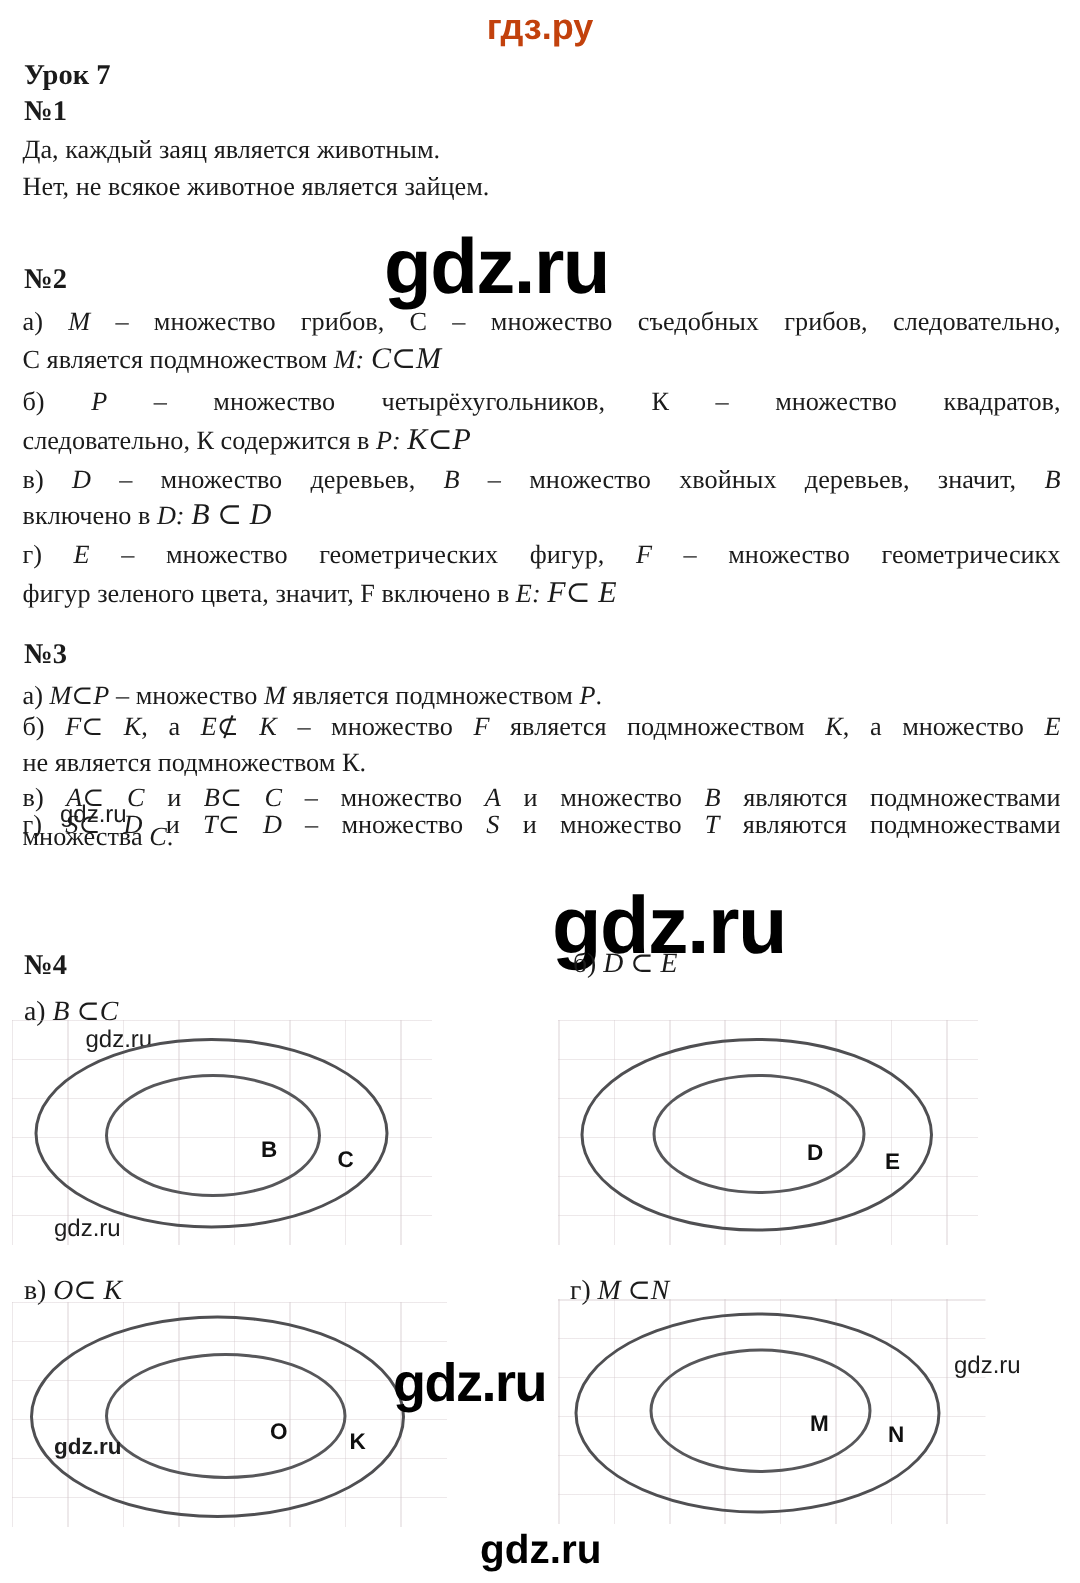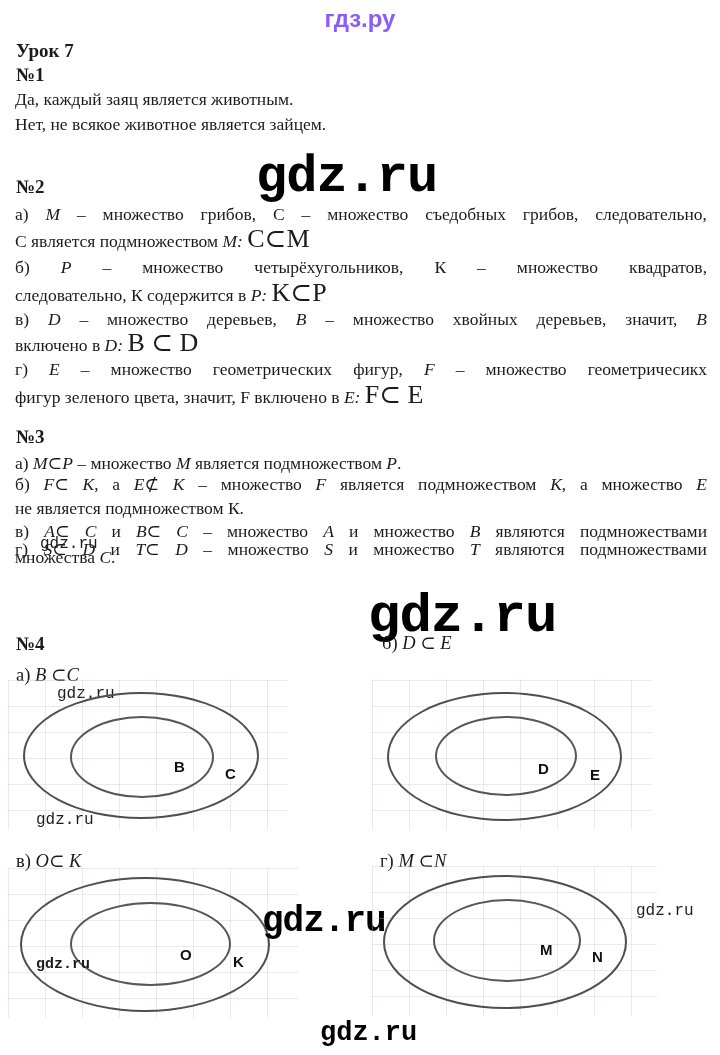--- a/index.html
+++ b/index.html
@@ -1,26 +1,26 @@
 <!DOCTYPE html>
 <html><head>
 <meta charset="utf-8">
 <style>
   html,body{margin:0;padding:0;background:#fff;}
   .page{position:relative;width:720px;height:1055px;background:#ffffff;overflow:hidden;
         font-family:"Liberation Serif","DejaVu Serif",serif;color:#1b1b1b;}
   .logo{position:absolute;left:0;right:0;top:5px;text-align:center;
-        font-family:"Liberation Sans","DejaVu Sans",sans-serif;font-weight:bold;font-size:24px;color:#8b5cf6;}
+        font-family:"Liberation Sans","DejaVu Sans",sans-serif;font-weight:bold;font-size:24px;color:#c2410c;}
   .lesson{position:absolute;left:16px;top:40px;font-weight:bold;font-size:19px;}
   .pnum{position:absolute;left:16px;font-weight:bold;font-size:19px;}
   .line{position:absolute;left:15px;width:692px;font-size:17.5px;line-height:22px;white-space:pre-wrap;}
   .just{text-align:justify;text-align-last:justify;}
   .seg-i{font-style:italic;}
-  .seg-f{font-size:26px;}
-  .wm{position:absolute;font-family:Liberation Mono, monospace;color:#000;line-height:1;}
+  .seg-f{font-style:italic;font-size:20px;}
+  .wm{position:absolute;font-family:Liberation Sans, sans-serif;color:#000;line-height:1;}
   .wm-xl{font-weight:bold;font-size:52px;letter-spacing:-1px;}
   .wm-xl2{font-weight:bold;font-size:54px;letter-spacing:-1px;}
   .wm-md{font-weight:bold;font-size:36px;letter-spacing:-1px;}
   .wm-b{font-weight:bold;font-size:27px;}
   .wm-s{font-size:16px;color:#1d1d1d;}
   .wm-s600{font-size:15px;font-weight:600;color:#1d1d1d;}
   .diag{position:absolute;
         background-image:
           repeating-linear-gradient(to right, rgba(208,196,200,0.38) 0 1px, transparent 1px 37px),
           repeating-linear-gradient(to bottom, rgba(208,196,200,0.38) 0 1px, transparent 1px 26px);}

